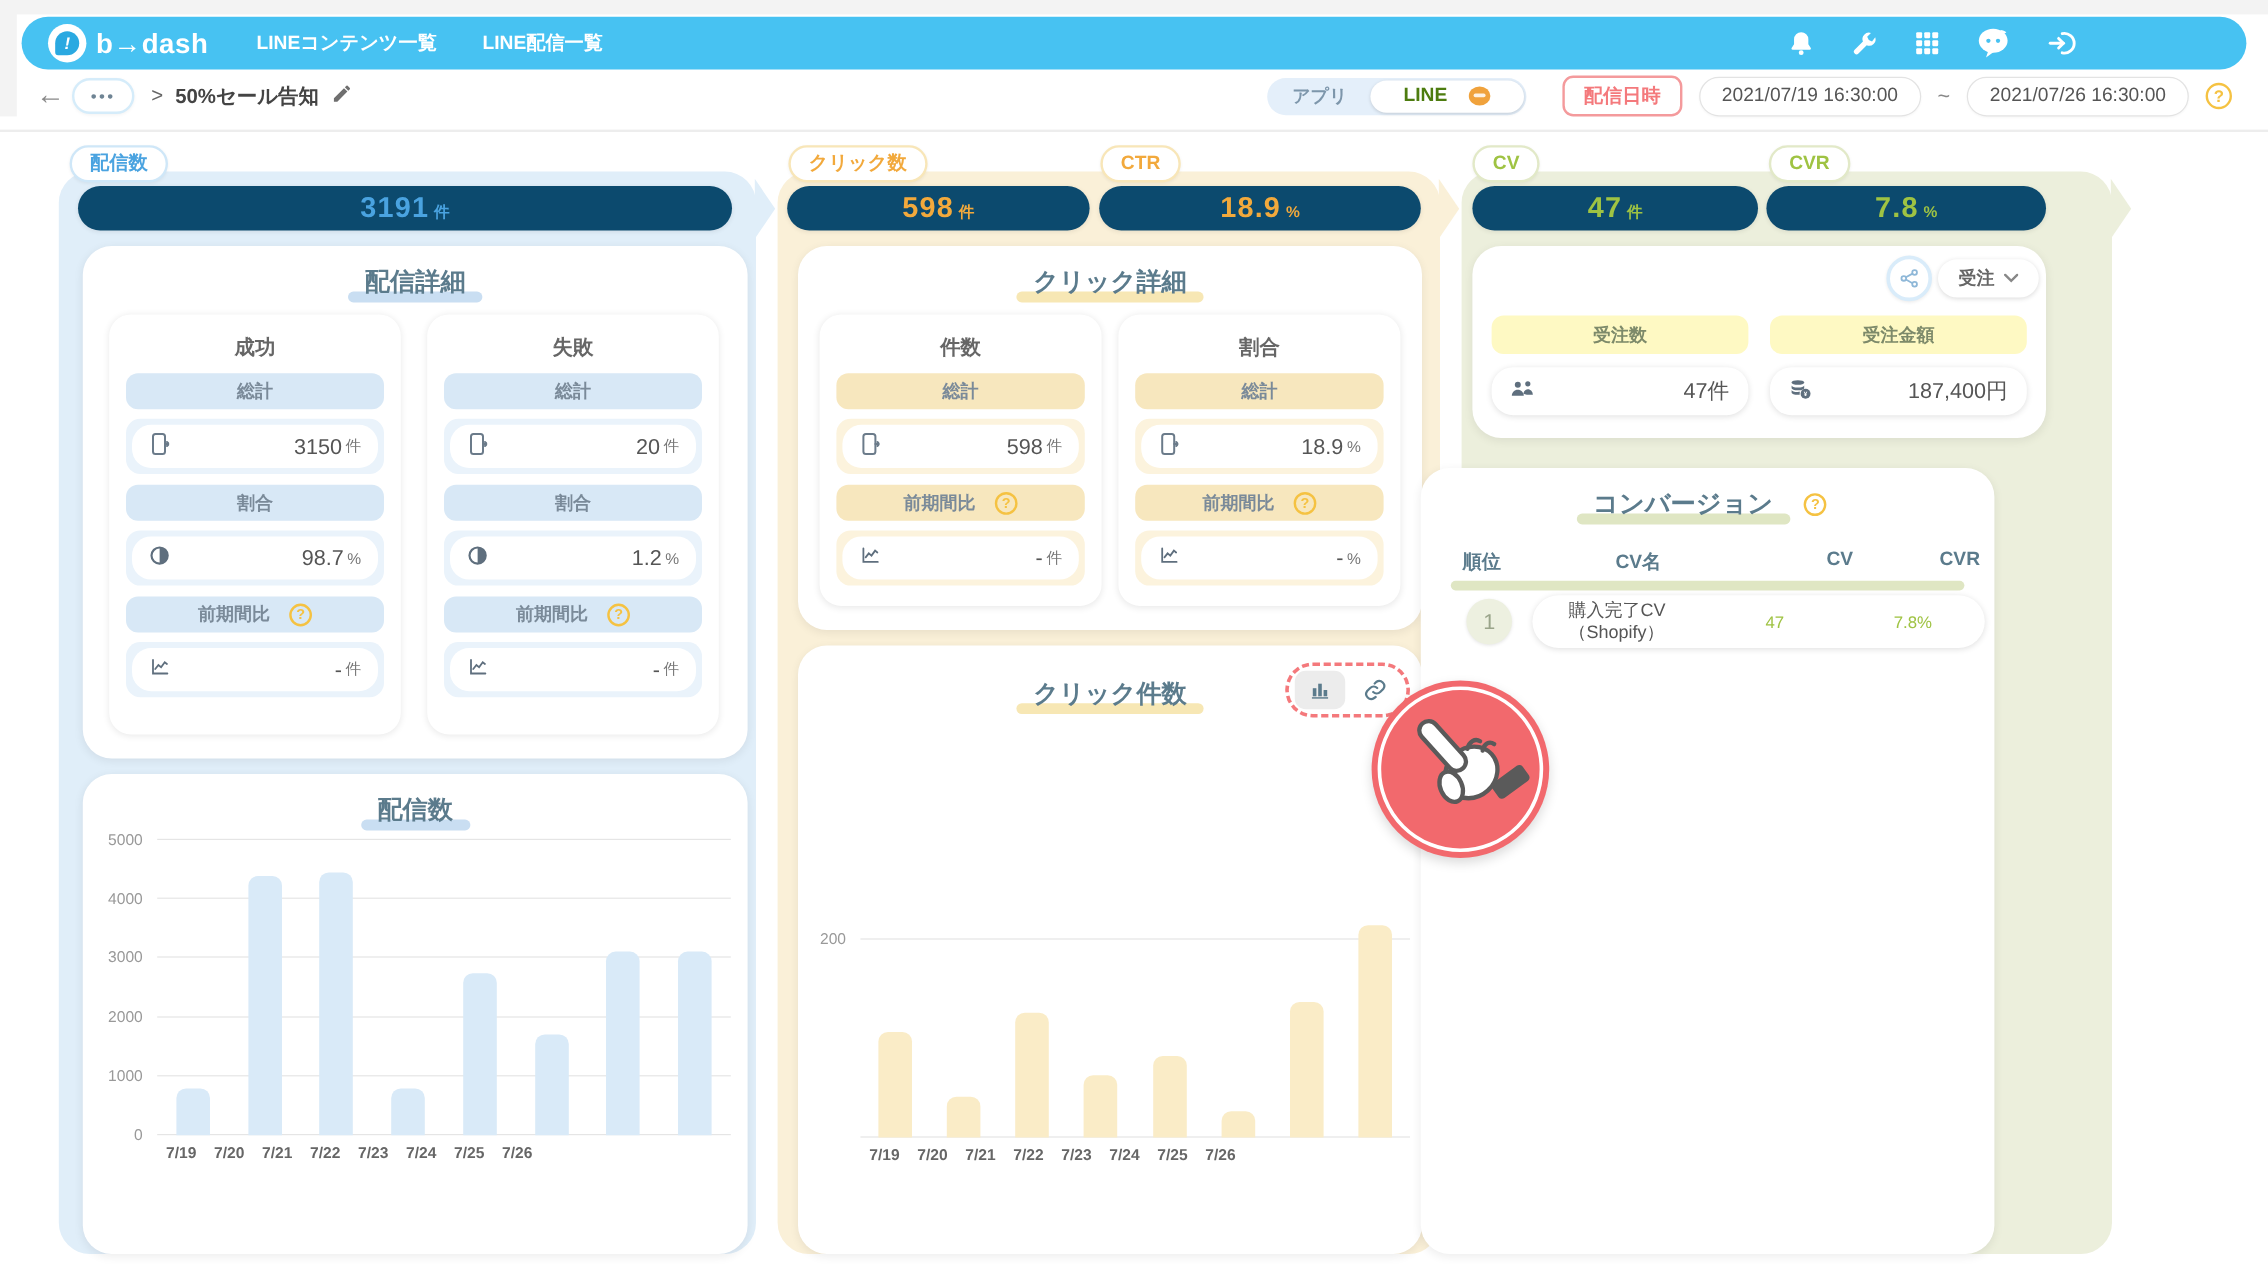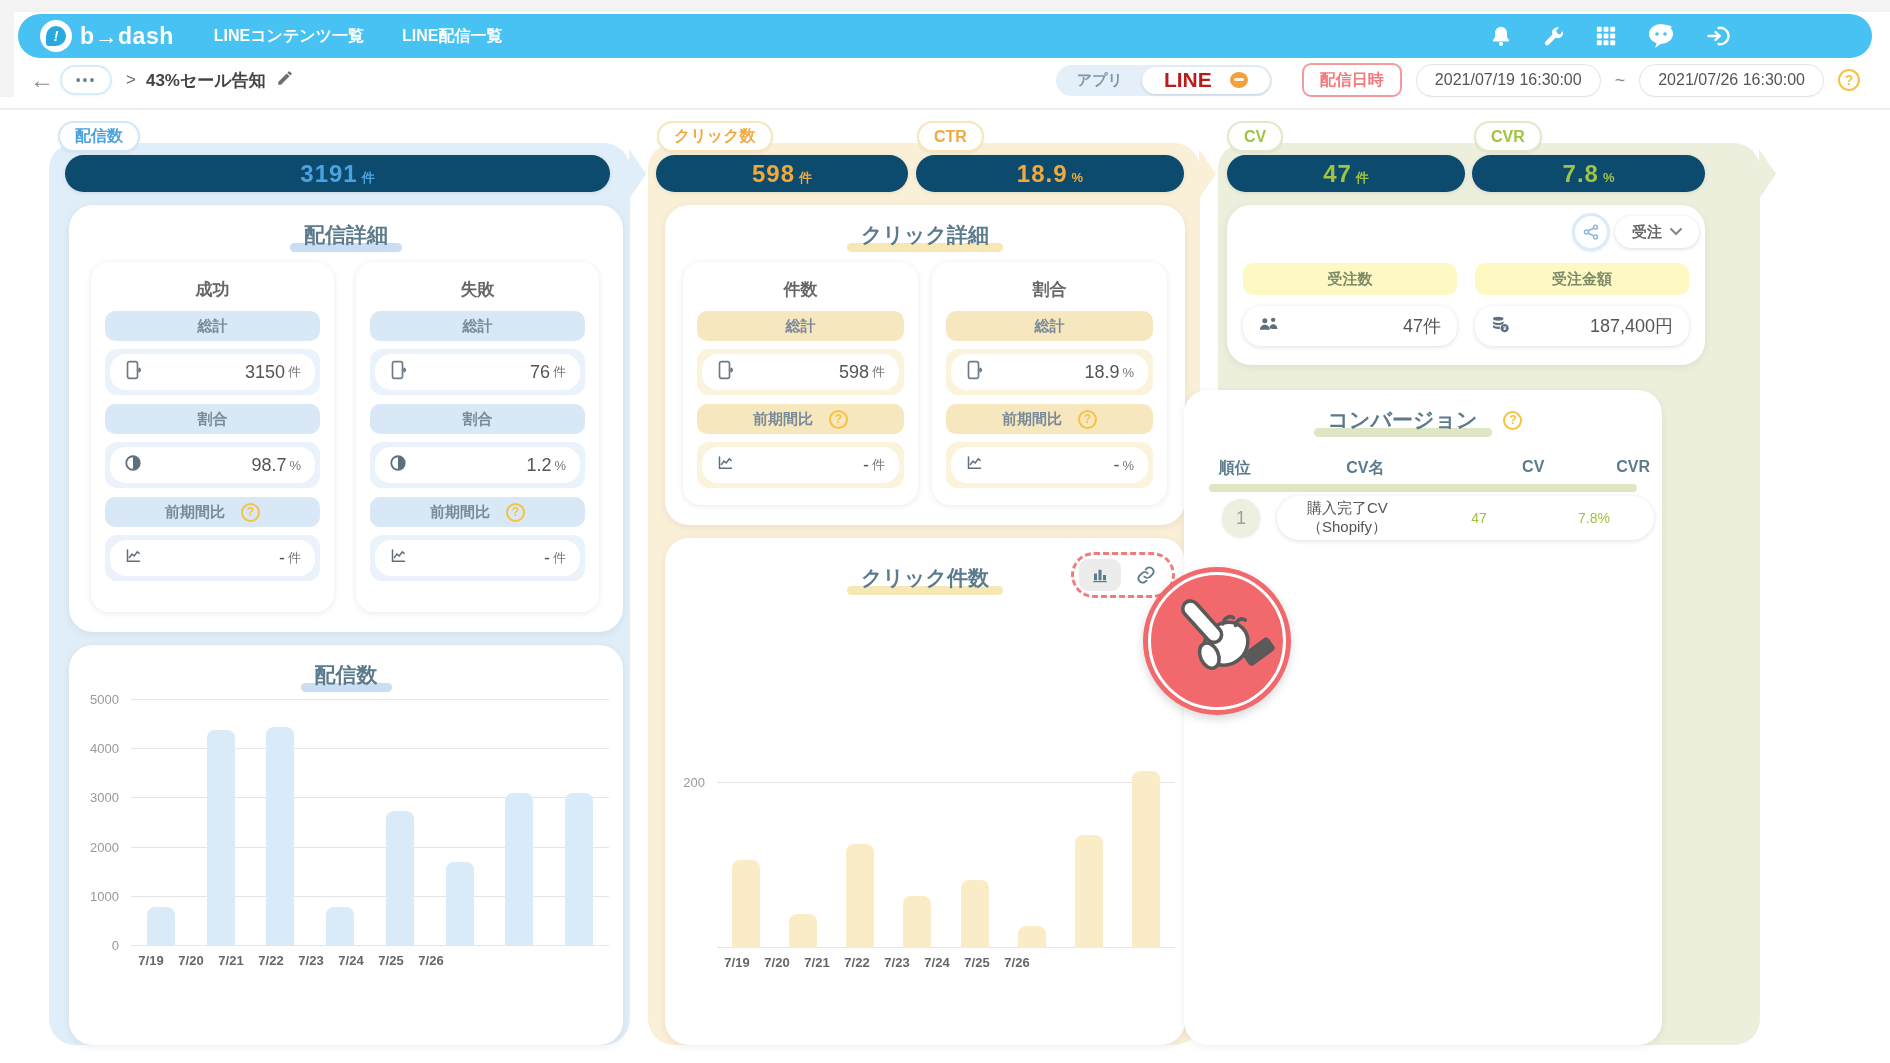--- a/index.html
+++ b/index.html
@@ -25,21 +25,21 @@
   .toolbar { position:absolute; left:30px; top:60px; right:30px; height:40px; display:flex; align-items:center; z-index:4; }
   .back-arrow { color:#8a8a8a; font-size:24px; width:30px; cursor:pointer; }
   .more-btn { width:52px; height:30px; background:#fff; border:2px solid #d5ecfa; border-radius:16px; color:#6f8494; font-size:14px; letter-spacing:2px; display:flex; align-items:center; justify-content:center; box-shadow:0 1px 3px rgba(0,0,0,.05); cursor:pointer; }
   .crumb-sep { color:#666; font-size:17px; margin:0 10px 0 14px; }
   .crumb-title { color:#444; font-size:17px; font-weight:bold; }
   .pencil { margin-left:10px; cursor:pointer; }
 
   .toolbar-right { margin-left:auto; display:flex; align-items:center; gap:14px; }
   .seg-toggle { display:flex; align-items:center; background:#e4effa; border-radius:16px; height:31px; padding:2px; width:216px; }
   .seg-app { flex:0 0 84px; text-align:center; color:#7d96ab; font-size:15px; font-weight:bold; cursor:pointer; }
-  .seg-line { flex:1; height:27px; background:#fff; border-radius:14px; box-shadow:0 1px 3px rgba(0,0,0,.15); display:flex; align-items:center; justify-content:center; gap:18px; color:#b91c1c; font-size:21px; font-weight:bold; cursor:pointer; }
+  .seg-line { flex:1; height:27px; background:#fff; border-radius:14px; box-shadow:0 1px 3px rgba(0,0,0,.15); display:flex; align-items:center; justify-content:center; gap:18px; color:#4d7c0f; font-size:16px; font-weight:bold; cursor:pointer; }
   .line-dot { width:18px; height:16px; background:#f0a23c; border-radius:50%; position:relative; }
   .line-dot::after { content:''; position:absolute; left:4px; top:6px; width:10px; height:3px; background:#fff; border-radius:2px; opacity:.85; }
   .date-type { height:34px; background:#fff; border:2px solid #f49a9c; border-radius:9px; color:#f4797c; font-size:16px; font-weight:bold; display:flex; align-items:center; padding:0 16px; margin-left:16px; cursor:pointer; }
   .date-field { height:33px; background:#fff; border:1px solid #e3e3e3; border-radius:17px; color:#555; font-size:16px; display:flex; align-items:center; justify-content:center; padding:0 18px; min-width:160px; box-shadow:0 1px 2px rgba(0,0,0,.04); cursor:pointer; }
   .tilde { color:#888; font-size:18px; }
   .help-circle { width:22px; height:22px; border:2px solid #f5c242; color:#f5c242; border-radius:50%; font-size:14px; font-weight:bold; display:inline-flex; align-items:center; justify-content:center; flex:0 0 auto; cursor:pointer; }
   .help-sm { width:19px; height:19px; border-width:2px; font-size:12px; margin-left:16px; }
 
   
   .section { position:absolute; top:143px; height:902px; border-radius:26px; }
@@ -190,21 +190,21 @@
             <path d="M10 8l4 4-4 4"></path>
           </svg>
         </span>
     </div>
   </div>
 
   <div class="toolbar">
     <span class="back-arrow">←</span>
     <span class="more-btn">•••</span>
     <span class="crumb-sep">&gt;</span>
-    <span class="crumb-title">43%セール告知</span>
+    <span class="crumb-title">50%セール告知</span>
     <span class="pencil"><svg width="18" height="18" viewBox="0 0 24 24" fill="#6f6f6f">
           <path d="M3 17.2V21h3.8L18 9.8 14.2 6 3 17.2zM20.7 7.1c.4-.4.4-1 0-1.4l-2.4-2.4a1 1 0 0 0-1.4 0l-1.7 1.7 3.8 3.8 1.7-1.7z"></path>
         </svg></span>
 
     <div class="toolbar-right">
       <div class="seg-toggle">
         <span class="seg-app">アプリ</span>
         <span class="seg-line">
           <span>LINE</span>
           <span class="line-dot"></span>
@@ -301,21 +301,21 @@
       <div class="sub-title">失敗</div>
       <div class="label-pill lp-blue">
           <span>総計</span>
         </div>
       <div class="value-row vr-blue">
         <div class="value-inner">
           <span class="icon-gray"><svg width="17" height="20" viewBox="0 0 20 24" fill="none" stroke="#6b7b8a" stroke-width="2">
                 <rect x="4" y="2" width="12" height="20" rx="2.5"></rect>
                 <path d="M16 12h4M18 10l2 2-2 2" stroke-linecap="round"></path>
               </svg></span>
-          <span class="val">76</span>
+          <span class="val">20</span>
           <span class="vunit">件</span>
         </div>
       </div>
       <div class="label-pill lp-blue">
           <span>割合</span>
         </div>
       <div class="value-row vr-blue">
         <div class="value-inner">
           <span class="icon-gray"><svg width="18" height="18" viewBox="0 0 24 24">
                 <circle cx="12" cy="12" r="9" fill="none" stroke="#5f6f7e" stroke-width="2.4"></circle>

